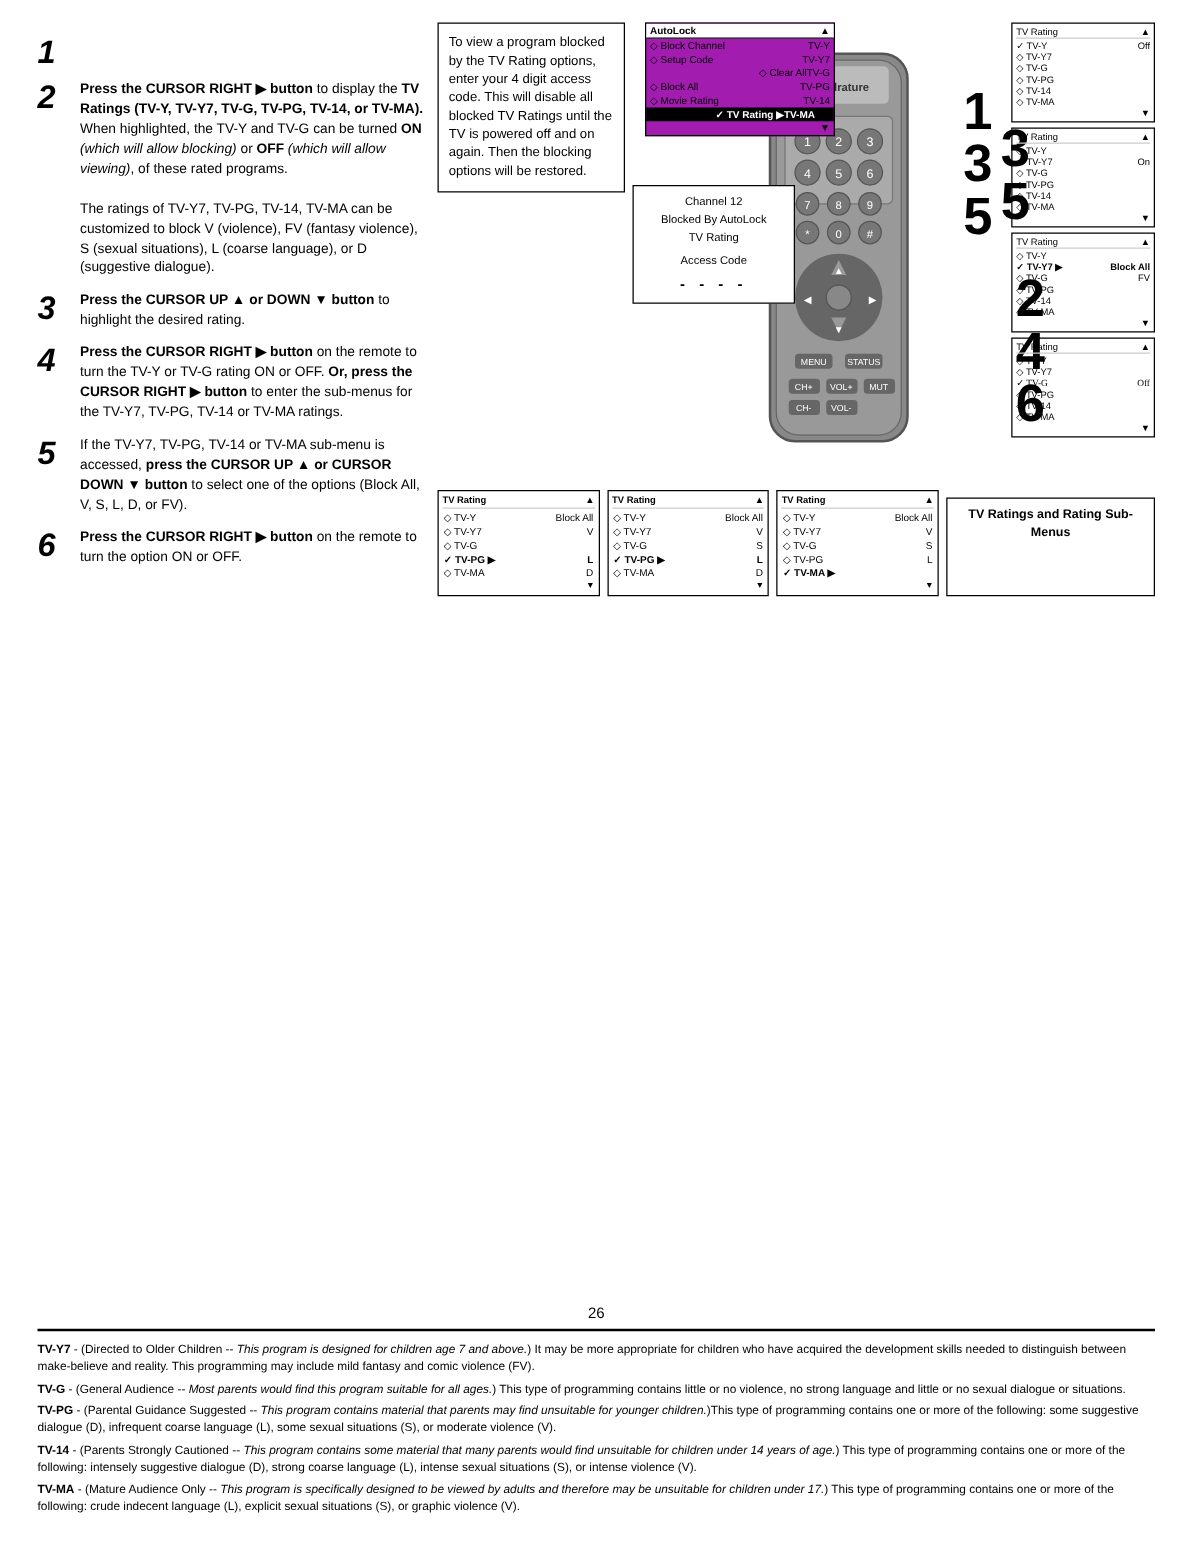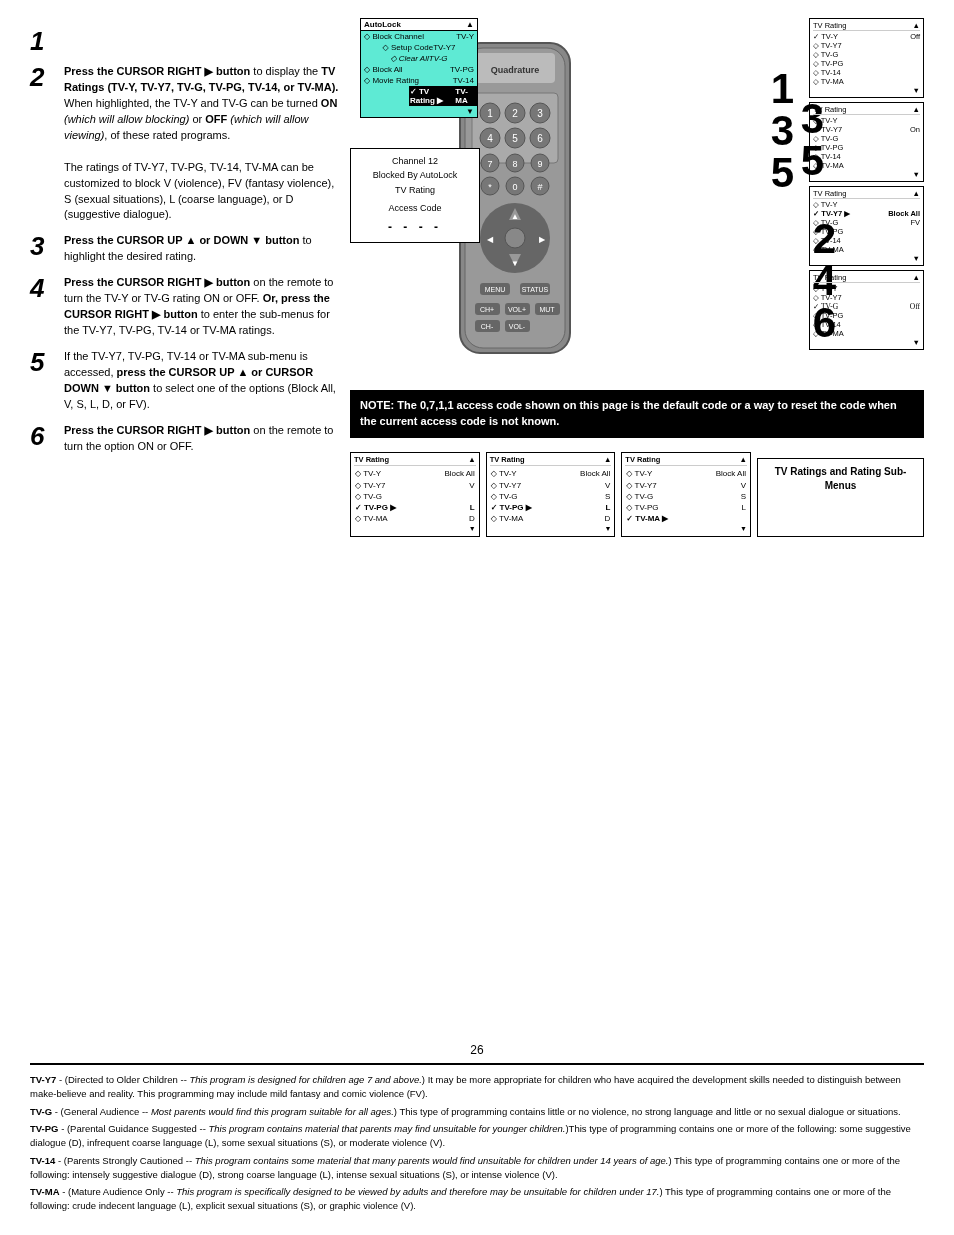--- a/index.html
+++ b/index.html
@@ -239,50 +239,51 @@
           </div>
         </div>
 
       </div>
     </div>
 
     <div class="right-col">
 
       <div class="top-right">
 
+        <div class="instruction-box">To view a program blocked by the TV Rating options, enter your 4 digit access code. This will disable all blocked TV Ratings until the TV is powered off and on again. Then the blocking options will be restored.</div>
 
         <div style="position:relative; flex:1; min-height: 360px;">
 
           <div style="position:absolute; top:0; left:10px; z-index:20;">
-            <div style="border:1px solid #000; background:#5eead4; font-size:8px; width:118px;">
+            <div style="border:1px solid #000; background:#a21caf; font-size:8px; width:152px;">
               <div style="display:flex; justify-content:space-between; background:#fff; border-bottom:1px solid #000; padding:1px 3px; font-weight:bold;">
                 <span>AutoLock</span>
                 <span>▲</span>
               </div>
               <div style="display:flex; justify-content:space-between; padding:1px 3px;">
                 <span>◇ Block Channel</span>
                   <span>TV-Y</span>
               </div>
-              <div style="display:flex; justify-content:center; padding:1px 3px;">
+              <div style="display:flex; justify-content:space-between; padding:1px 3px;">
                 <span>◇ Setup Code</span>
                   <span>TV-Y7</span>
               </div>
-              <div style="display:flex; justify-content:center; padding:1px 3px;font-style:italic;">
+              <div style="display:flex; justify-content:flex-end; padding:1px 3px;">
                 <span>◇ Clear All</span>
                   <span>TV-G</span>
               </div>
               <div style="display:flex; justify-content:space-between; padding:1px 3px;">
                 <span>◇ Block All</span>
                   <span>TV-PG</span>
               </div>
               <div style="display:flex; justify-content:space-between; padding:1px 3px;">
                 <span>◇ Movie Rating</span>
                   <span>TV-14</span>
               </div>
-              <div style="display:flex; justify-content:space-between; padding:1px 1px; background:#000; color:#fff; font-weight:bold;margin-left:48px;">
+              <div style="display:flex; justify-content:flex-end; padding:1px 15px; background:#000; color:#fff; font-weight:bold;">
                 <span>✓ TV Rating ▶</span>
                   <span>TV-MA</span>
               </div>
               <div style="text-align:right; padding:1px 3px;">▼</div>
             </div>
           </div>
 
           <div style="position:absolute; left:80px; top:20px;">
             <svg width="170" height="330" viewBox="0 0 170 330">
 
@@ -507,21 +508,20 @@
                   <span></span>
                 </div>
               <div style="text-align:right;">▼</div>
             </div>
 
           </div>
 
         </div>
       </div>
 
-      <div class="note-box">NOTE: The 0,7,1,1 access code shown on this page is the default code or a way to reset the code when the current access code is not known.</div>
 
       <div class="bottom-rating-row">
 
         <div class="bottom-rating-panel">
           <div class="brp-header">
             <span>TV Rating</span>
               <span>▲</span>
           </div>
           <div class="brp-row">
               <span class="bl">◇ TV-Y</span>

